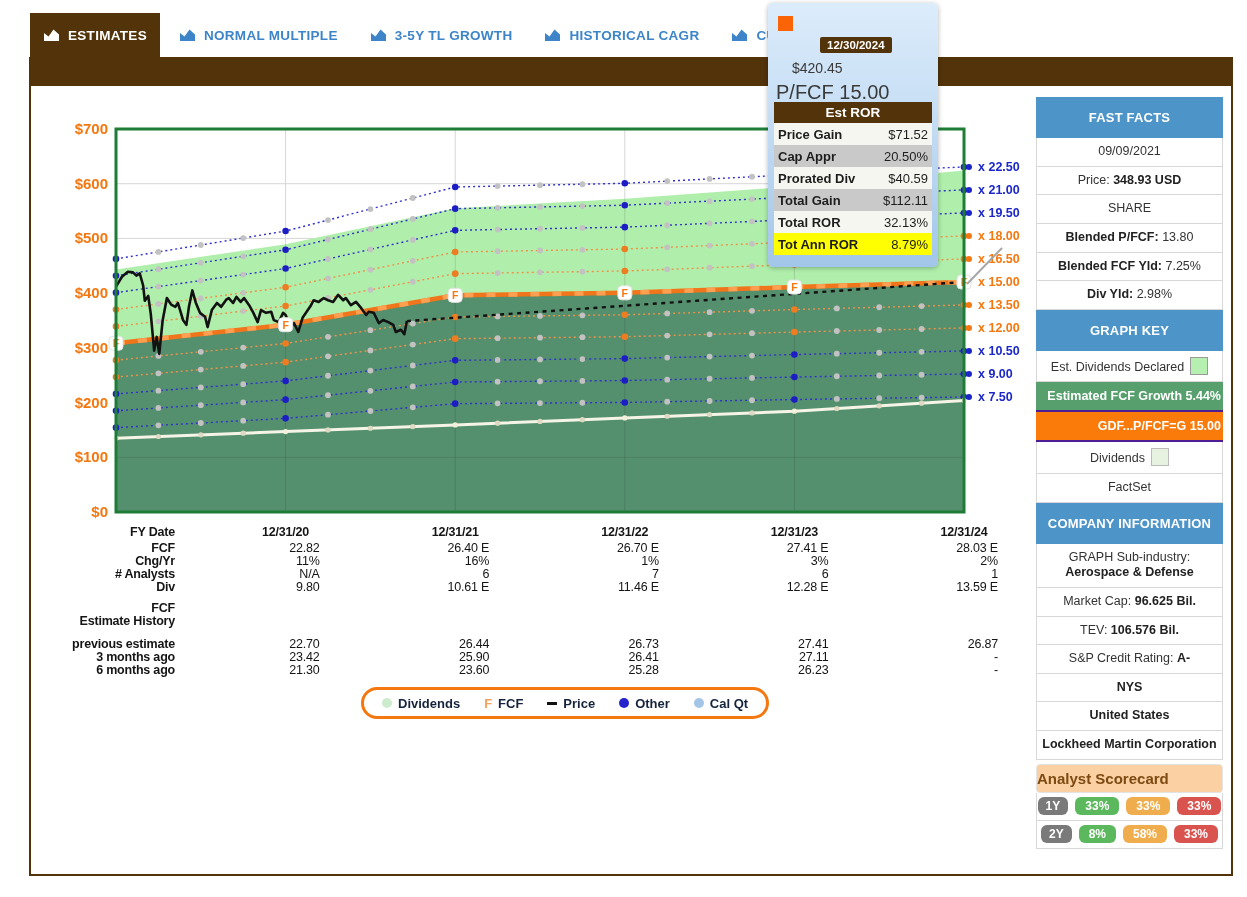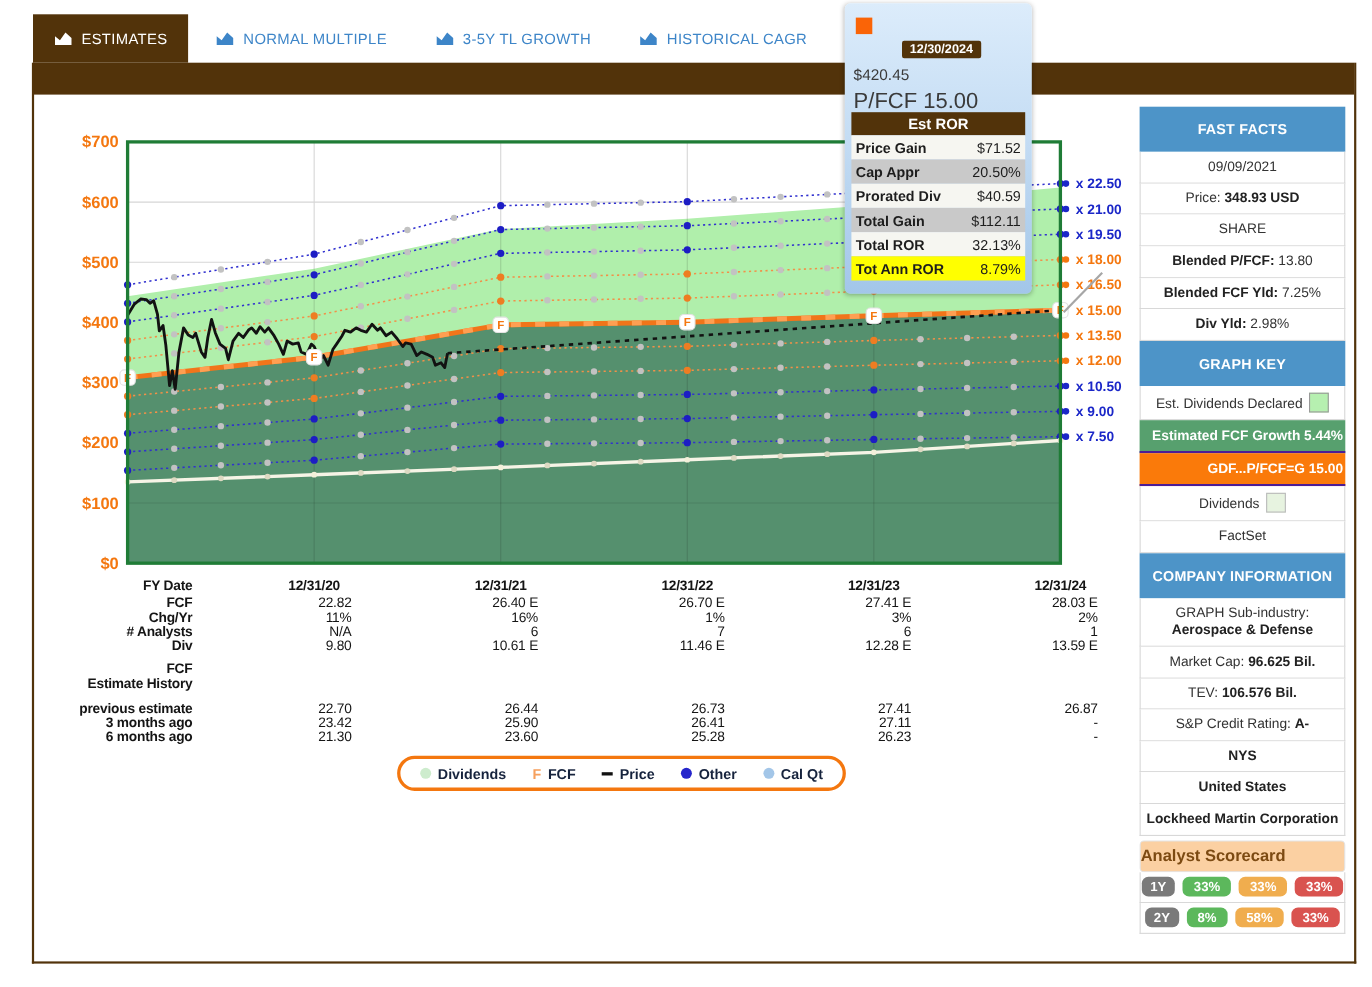--- a/index.html
+++ b/index.html
@@ -1,21 +1,21 @@
 <!DOCTYPE html>
 <html><head>
 <meta charset="utf-8">
 <style>
   html,body{margin:0;padding:0;background:#fff;font-family:"Liberation Sans",sans-serif;}
   #page{position:relative;width:1247px;height:897px;background:#fff;overflow:hidden;}
 
   
   .tabbar{position:absolute;left:30px;top:13px;height:44px;display:flex;gap:6px;z-index:5;}
-  .tab{display:flex;align-items:center;gap:8px;padding:0 19px;color:#3d85c8;font-size:13.5px;
-       font-weight:normal;letter-spacing:.3px;white-space:nowrap;cursor:pointer;}
+  .tab{display:flex;align-items:center;gap:8px;padding:0 13px;color:#3d85c8;font-size:13.5px;
+       font-weight:bold;letter-spacing:.3px;white-space:nowrap;cursor:pointer;}
   .tab.active{background:#52330a;color:#fff;}
   .ticon{width:17px;height:14px;flex:0 0 auto;}
 
   
   .topbar{position:absolute;left:30px;top:57px;width:1201px;height:29px;background:#52330a;z-index:1;}
   .frame-left,.frame-right,.frame-bottom{position:absolute;background:#52330a;z-index:1;}
   .frame-left{left:29px;top:57px;width:2px;height:819px;}
   .frame-right{left:1231px;top:57px;width:2px;height:819px;}
   .frame-bottom{left:29px;top:874px;width:1204px;height:2px;}
 
@@ -31,21 +31,21 @@
   .lg-dash{width:10px;height:3px;display:inline-block;}
   .lg-F{font-size:13px;font-weight:bold;}
 
   
   .tooltip{position:absolute;left:768px;top:3px;width:170px;height:264px;border-radius:5px;
            background:linear-gradient(180deg,#dcecfb 0%,#c5ddf4 45%,#a2c6e9 100%);
            box-shadow:0 1px 5px rgba(0,0,0,.3);z-index:50;}
   .tt-square{position:absolute;left:10px;top:13px;width:15px;height:15px;background:#fa6407;}
   .tt-date{position:absolute;left:52px;top:34px;background:#52330a;color:#fff;font-weight:bold;
            font-size:11.5px;padding:2px 7px;border-radius:2px;}
-  .tt-price{position:absolute;left:8px;top:57px;font-size:14px;color:#3a3a3a;}
+  .tt-price{position:absolute;left:24px;top:57px;font-size:14px;color:#3a3a3a;}
   .tt-mult{position:absolute;left:8px;top:78px;font-size:20px;color:#3a3a3a;}
   .tt-table{position:absolute;left:6px;top:99px;width:158px;font-size:13px;color:#1d1d1d;}
   .tt-th{background:#52330a;color:#fff;font-weight:bold;text-align:center;padding:3px 0;font-size:13.5px;}
   .tt-row{display:flex;justify-content:space-between;padding:3.5px 4px;background:#f6f6f1;}
   .tt-row.alt{background:#c9c9c9;}
   .tt-row.yellow{background:#ffff00;}
   .tt-row .l{font-weight:bold;}
 
   
   .sidebar{position:absolute;left:1036px;top:97px;width:187px;font-size:12.5px;color:#333;z-index:3;}

